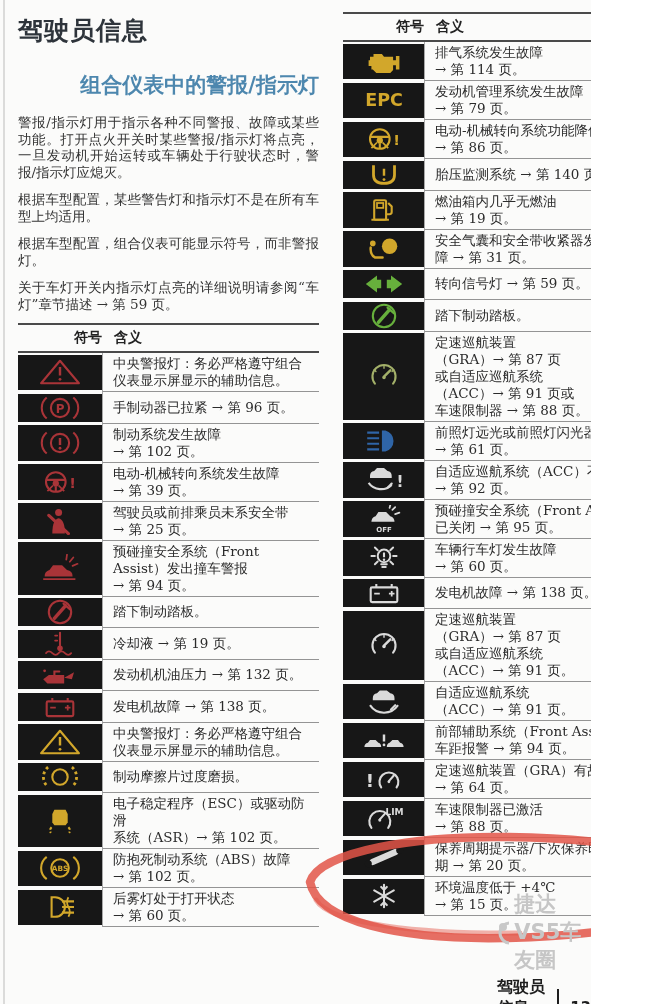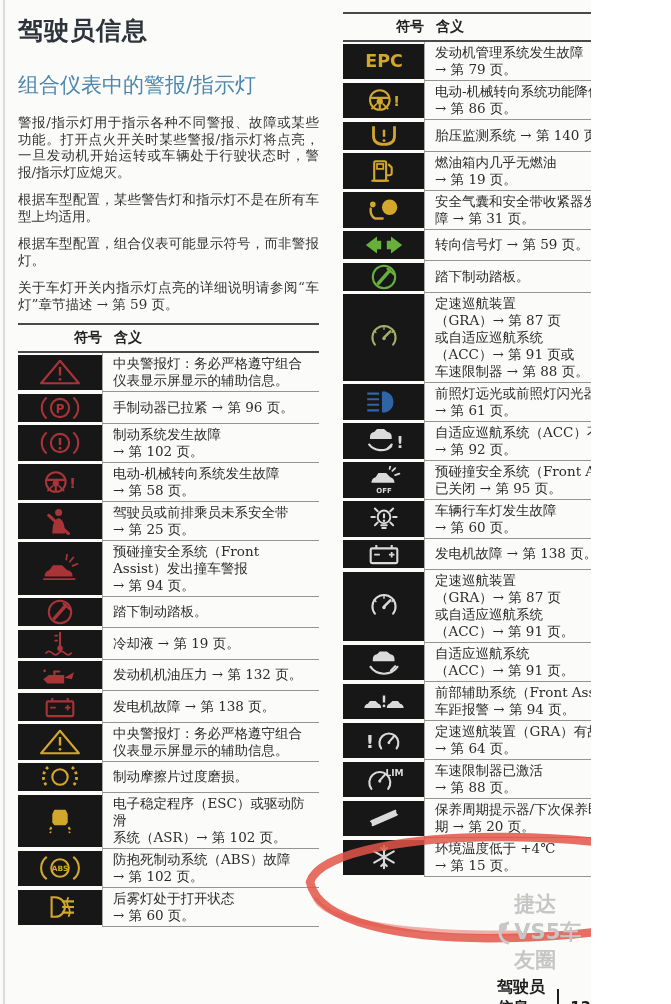--- a/index.html
+++ b/index.html
@@ -5,21 +5,21 @@
   html,body{margin:0;padding:0;}
   .page{
     position:relative;width:591px;height:1004px;background:#fbfbfa;overflow:hidden;
     font-family:"DejaVu Serif","Liberation Serif",serif;color:#2d2d2d;
   }
   .scan-edge{position:absolute;left:3px;top:0;width:2px;height:100%;background:#c9c9c9;opacity:.65;}
 
   
   .left-col{position:absolute;left:18px;top:14px;width:301px;}
   .page-title{font-family:"DejaVu Sans","Liberation Sans",sans-serif;font-size:25px;font-weight:700;color:#2e343b;margin:0 0 24px 0;letter-spacing:1px;}
-  .section-title{font-family:"DejaVu Sans","Liberation Sans",sans-serif;font-size:21px;font-weight:400;color:#4d87ae;margin:0 0 15px 0;}
+  .section-title{font-family:"DejaVu Sans","Liberation Sans",sans-serif;font-size:21px;font-weight:700;color:#4d87ae;margin:0 0 15px 0;text-align:right;}
   .para{font-size:13.5px;line-height:16.5px;text-align:justify;margin:0 0 11px 0;color:#333;}
 
   
   .sym-table{width:100%;}
   .thead{display:flex;border-top:2px solid #4a4a4a;border-bottom:2px solid #4a4a4a;
          font-weight:700;font-size:14px;padding:4px 0;color:#222;}
   .thead .h-sym{width:84px;text-align:right;}
   .right-col .thead .h-sym{width:81px;}
   .thead .h-meaning{padding-left:12px;font-family:Liberation Serif, serif;}
   .row{display:flex;align-items:stretch;}
@@ -317,21 +317,21 @@
             <div class="meaning">制动系统发生故障
 → 第 102 页。</div>
           </div>
           <div class="row">
             <div class="sym" style="color: rgb(169, 52, 56);">
               <svg class="icon" viewBox="0 0 64 40">
                 <use href="#s-steer"></use>
               </svg>
             </div>
             <div class="meaning">电动-机械转向系统发生故障
-→ 第 58 页。</div>
+→ 第 39 页。</div>
           </div>
           <div class="row">
             <div class="sym" style="color: rgb(169, 52, 56);">
               <svg class="icon" viewBox="0 0 64 40">
                 <use href="#s-belt"></use>
               </svg>
             </div>
             <div class="meaning">驾驶员或前排乘员未系安全带
 → 第 25 页。</div>
           </div>
@@ -425,20 +425,29 @@
     </div>
   </div>
 
   <div class="right-col">
     <div class="sym-table">
       <div class="thead">
         <div class="h-sym">符号</div>
         <div class="h-meaning">含义</div>
       </div>
       <div id="right-rows">
+          <div class="row">
+            <div class="sym" style="color: rgb(210, 167, 43);">
+              <svg class="icon" viewBox="0 0 64 40">
+                <use href="#s-engine"></use>
+              </svg>
+            </div>
+            <div class="meaning">排气系统发生故障
+→ 第 114 页。</div>
+          </div>
           <div class="row">
             <div class="sym" style="color: rgb(210, 167, 43);">
               <svg class="icon" viewBox="0 0 64 40">
                 <use href="#s-epc"></use>
               </svg>
             </div>
             <div class="meaning">发动机管理系统发生故障
 → 第 79 页。</div>
           </div>
           <div class="row">

